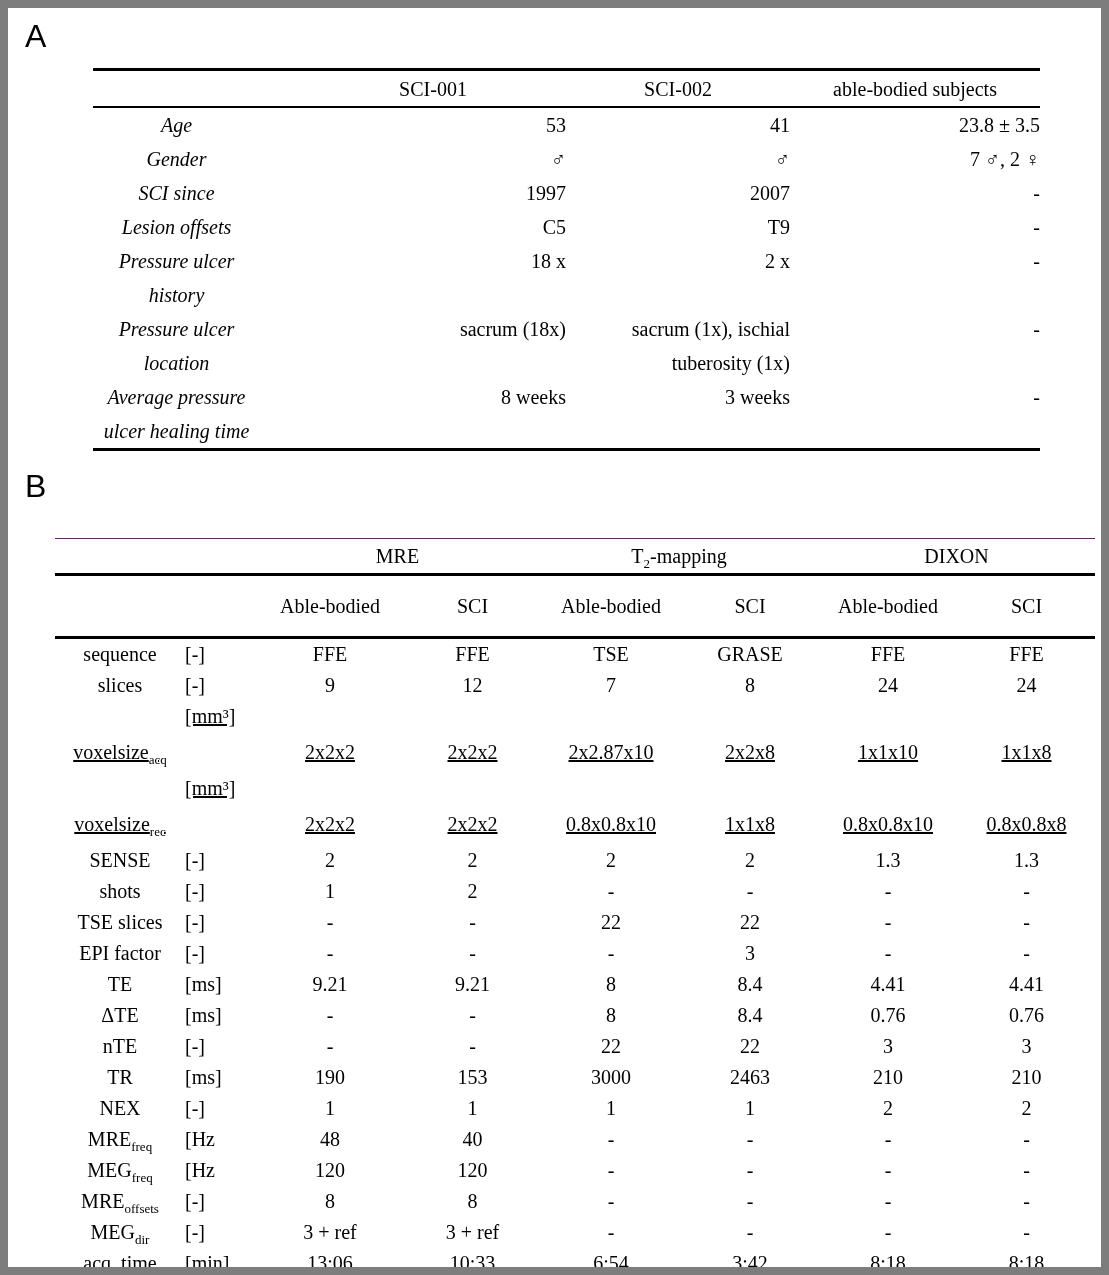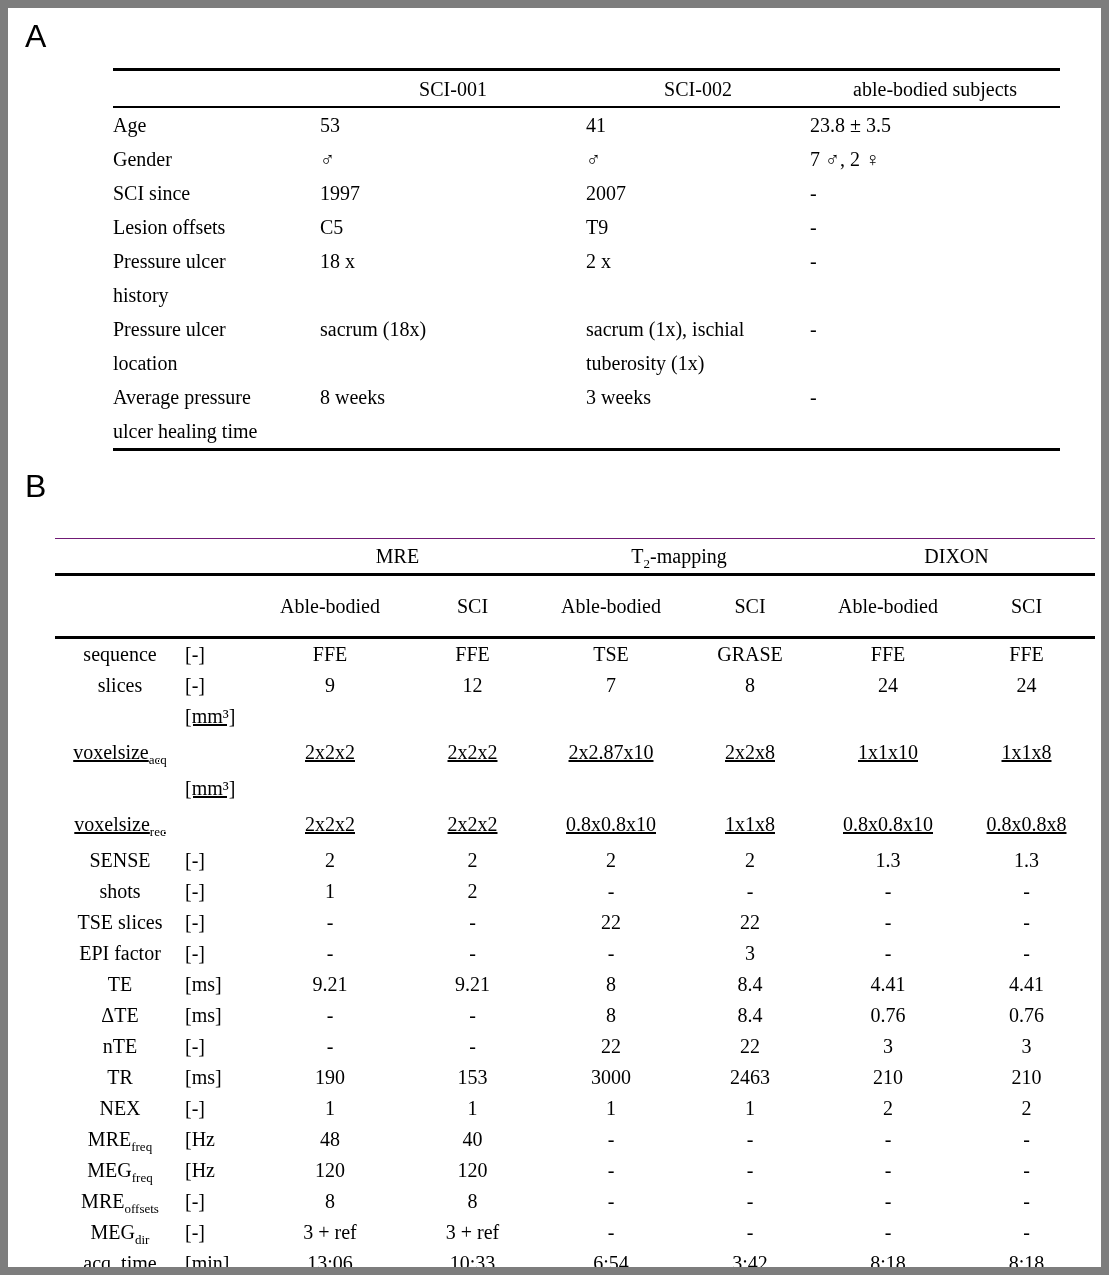--- a/index.html
+++ b/index.html
@@ -24,33 +24,32 @@
   #label-b { left:17px; top:460px; }
 
   
   #tableA {
     position:absolute; left:85px; top:60px;
     width:947px;
     border-collapse:collapse; table-layout:fixed;
     font-size:20px;
     border-top:3px solid #000;
     border-bottom:3px solid #000;
-    margin-left:20px;
   }
   #tableA thead tr { border-bottom:2px solid #000; }
   #tableA th {
     font-weight:normal; text-align:center; vertical-align:middle;
     height:35px; padding:0; line-height:34px;
   }
   #tableA th.corner { text-align:left; }
   #tableA td {
-    vertical-align:top; text-align:left;
+    vertical-align:top; text-align:right;
     padding:0; line-height:34px;
   }
-  #tableA td.rowlabel { text-align:left; padding-right:40px; }
+  #tableA td.rowlabel { text-align:center; padding-right:40px;font-style:italic; }
 
   
   #tableB {
     position:absolute; left:47px; top:510px;
     width:1040px;
     border-collapse:collapse; table-layout:fixed;
     font-size:20px;
     border-top:1px solid #701a75;
     border-bottom:3px solid #000;
     margin-top:20px;

